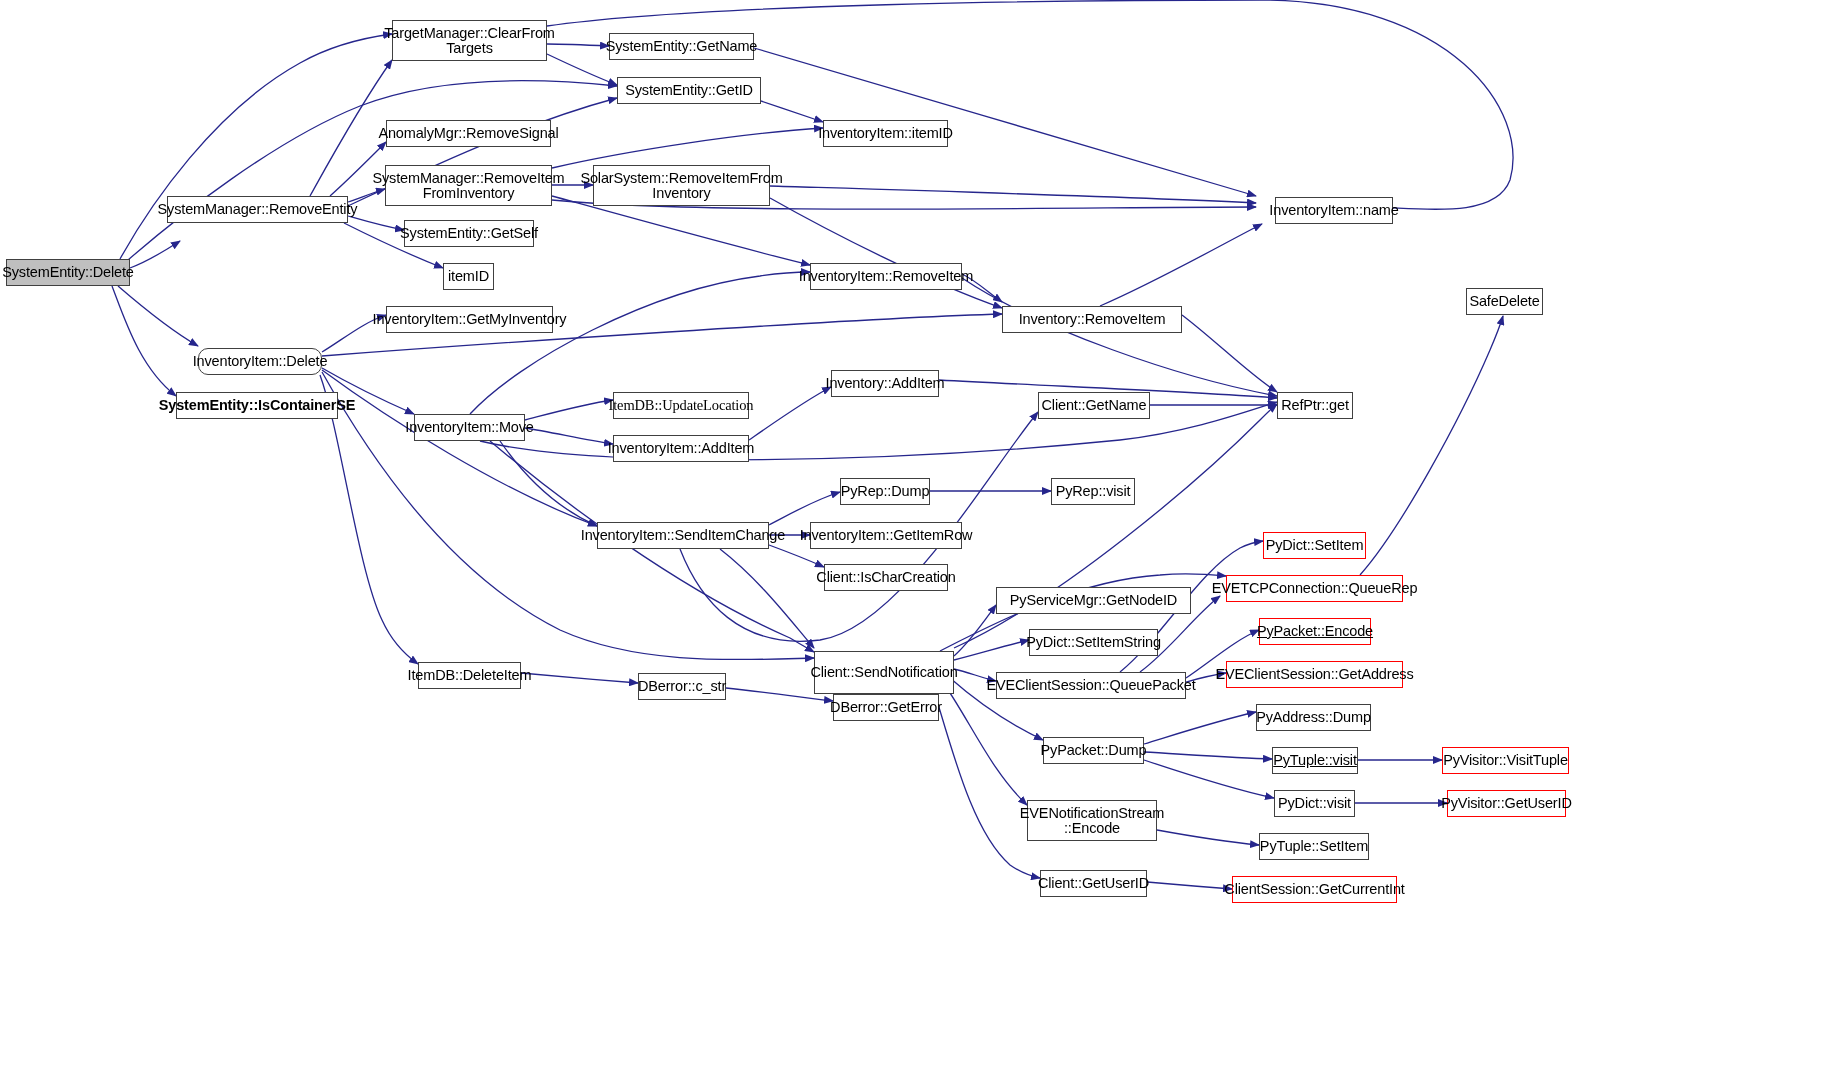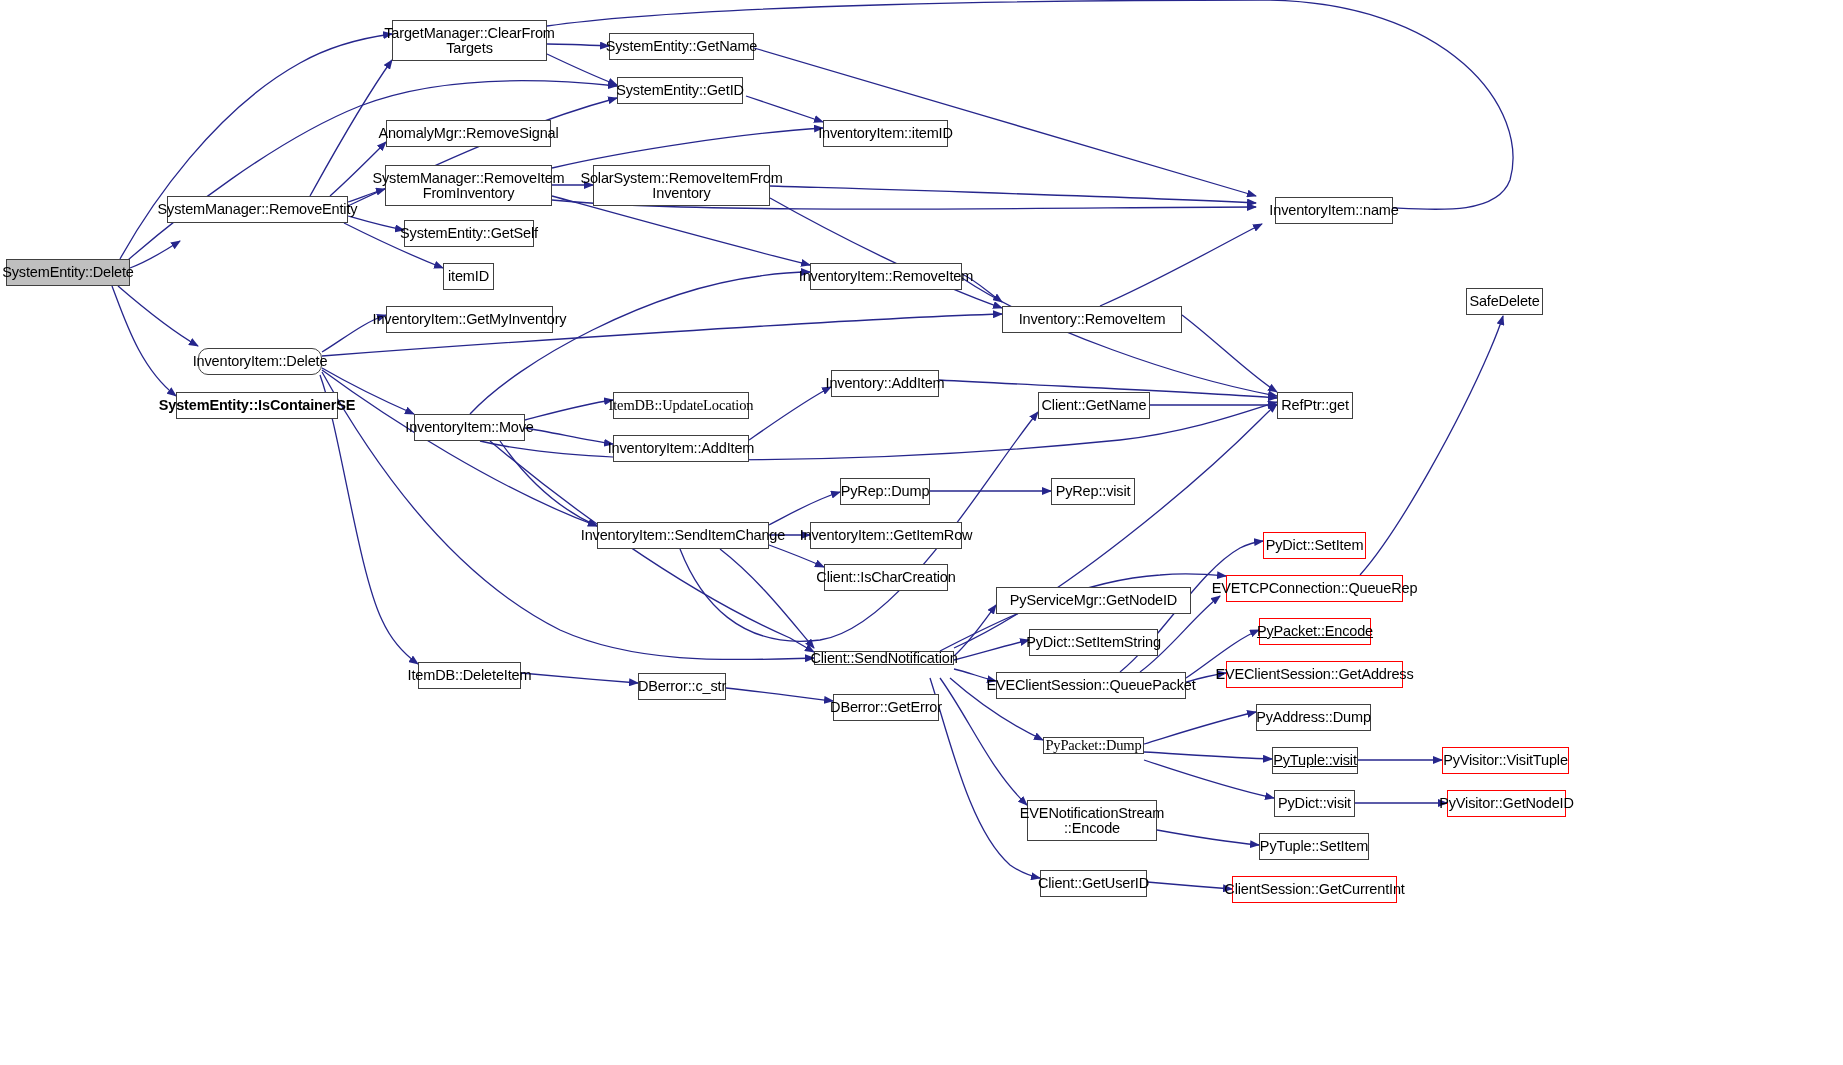--- a/index.html
+++ b/index.html
@@ -129,21 +129,21 @@
         <path d="M1100,306 C1160,280 1230,240 1262,224" fill="none" stroke="#26268c" stroke-width="1.3" marker-end="url(#ah)"></path>
         <path d="M1182,315 C1215,340 1250,375 1277,392" fill="none" stroke="#26268c" stroke-width="1.3" marker-end="url(#ah)"></path>
       </g>
   </svg>
   <div id="node-layer">
       <div class="node current" style="left: 6px; top: 259px; width: 124px; height: 27px;">SystemEntity::Delete</div>
       <div class="node" style="left: 167px; top: 196px; width: 181px; height: 27px;">SystemManager::RemoveEntity</div>
       <div class="node" style="left: 392px; top: 20px; width: 155px; height: 41px;">TargetManager::ClearFrom
 Targets</div>
       <div class="node" style="left: 609px; top: 33px; width: 145px; height: 27px;">SystemEntity::GetName</div>
-      <div class="node" style="left: 617px; top: 77px; width: 126px; height: 27px;">SystemEntity::GetID</div>
+      <div class="node" style="left: 617px; top: 77px; width: 144px; height: 27px;">SystemEntity::GetID</div>
       <div class="node" style="left: 386px; top: 120px; width: 165px; height: 27px;">AnomalyMgr::RemoveSignal</div>
       <div class="node" style="left: 385px; top: 165px; width: 167px; height: 41px;">SystemManager::RemoveItem
 FromInventory</div>
       <div class="node" style="left: 593px; top: 165px; width: 177px; height: 41px;">SolarSystem::RemoveItemFrom
 Inventory</div>
       <div class="node" style="left: 404px; top: 220px; width: 130px; height: 27px;">SystemEntity::GetSelf</div>
       <div class="node" style="left: 443px; top: 263px; width: 51px; height: 27px;">itemID</div>
       <div class="node" style="left: 823px; top: 120px; width: 125px; height: 27px;">InventoryItem::itemID</div>
       <div class="node" style="left: 1256px; top: 197px; width: 118px; height: 27px; margin-left: 19px;">InventoryItem::name</div>
       <div class="node" style="left: 1466px; top: 288px; width: 77px; height: 27px;">SafeDelete</div>
@@ -162,30 +162,30 @@
       <div class="node" style="left: 1051px; top: 478px; width: 84px; height: 27px;">PyRep::visit</div>
       <div class="node" style="left: 597px; top: 522px; width: 172px; height: 27px;">InventoryItem::SendItemChange</div>
       <div class="node" style="left: 810px; top: 522px; width: 152px; height: 27px;">InventoryItem::GetItemRow</div>
       <div class="node" style="left: 824px; top: 564px; width: 124px; height: 27px;">Client::IsCharCreation</div>
       <div class="node red" style="left: 1263px; top: 532px; width: 103px; height: 27px;">PyDict::SetItem</div>
       <div class="node red" style="left: 1226px; top: 575px; width: 177px; height: 27px;">EVETCPConnection::QueueRep</div>
       <div class="node" style="left: 996px; top: 587px; width: 195px; height: 27px;">PyServiceMgr::GetNodeID</div>
       <div class="node red" style="left: 1259px; top: 618px; width: 112px; height: 27px; text-decoration: underline;">PyPacket::Encode</div>
       <div class="node" style="left: 1029px; top: 629px; width: 129px; height: 27px;">PyDict::SetItemString</div>
       <div class="node red" style="left: 1226px; top: 661px; width: 177px; height: 27px;">EVEClientSession::GetAddress</div>
-      <div class="node" style="left: 814px; top: 651px; width: 140px; height: 14px;">Client::SendNotification</div>
+      <div class="node" style="left: 814px; top: 651px; width: 140px; height: 43px;">Client::SendNotification</div>
       <div class="node" style="left: 996px; top: 672px; width: 190px; height: 27px;">EVEClientSession::QueuePacket</div>
       <div class="node" style="left: 418px; top: 662px; width: 103px; height: 27px;">ItemDB::DeleteItem</div>
       <div class="node" style="left: 638px; top: 673px; width: 88px; height: 27px;">DBerror::c_str</div>
       <div class="node" style="left: 833px; top: 694px; width: 106px; height: 27px;">DBerror::GetError</div>
       <div class="node" style="left: 1256px; top: 704px; width: 115px; height: 27px;">PyAddress::Dump</div>
-      <div class="node" style="left: 1043px; top: 737px; width: 101px; height: 17px; font-family: Liberation Serif, serif;">PyPacket::Dump</div>
+      <div class="node" style="left: 1043px; top: 737px; width: 101px; height: 27px;">PyPacket::Dump</div>
       <div class="node" style="left: 1272px; top: 747px; width: 86px; height: 27px; text-decoration: underline;">PyTuple::visit</div>
       <div class="node red" style="left: 1442px; top: 747px; width: 127px; height: 27px;">PyVisitor::VisitTuple</div>
       <div class="node" style="left: 1274px; top: 790px; width: 81px; height: 27px;">PyDict::visit</div>
-      <div class="node red" style="left: 1447px; top: 790px; width: 119px; height: 27px;">PyVisitor::GetNodeID</div>
+      <div class="node red" style="left: 1447px; top: 790px; width: 119px; height: 27px;">PyVisitor::GetUserID</div>
       <div class="node" style="left: 1027px; top: 800px; width: 130px; height: 41px;">EVENotificationStream
 ::Encode</div>
       <div class="node" style="left: 1259px; top: 833px; width: 110px; height: 27px;">PyTuple::SetItem</div>
       <div class="node" style="left: 1040px; top: 870px; width: 107px; height: 27px;">Client::GetUserID</div>
       <div class="node red" style="left: 1232px; top: 876px; width: 165px; height: 27px;">ClientSession::GetCurrentInt</div>
     </div>
 </div>
 
 </body></html>

